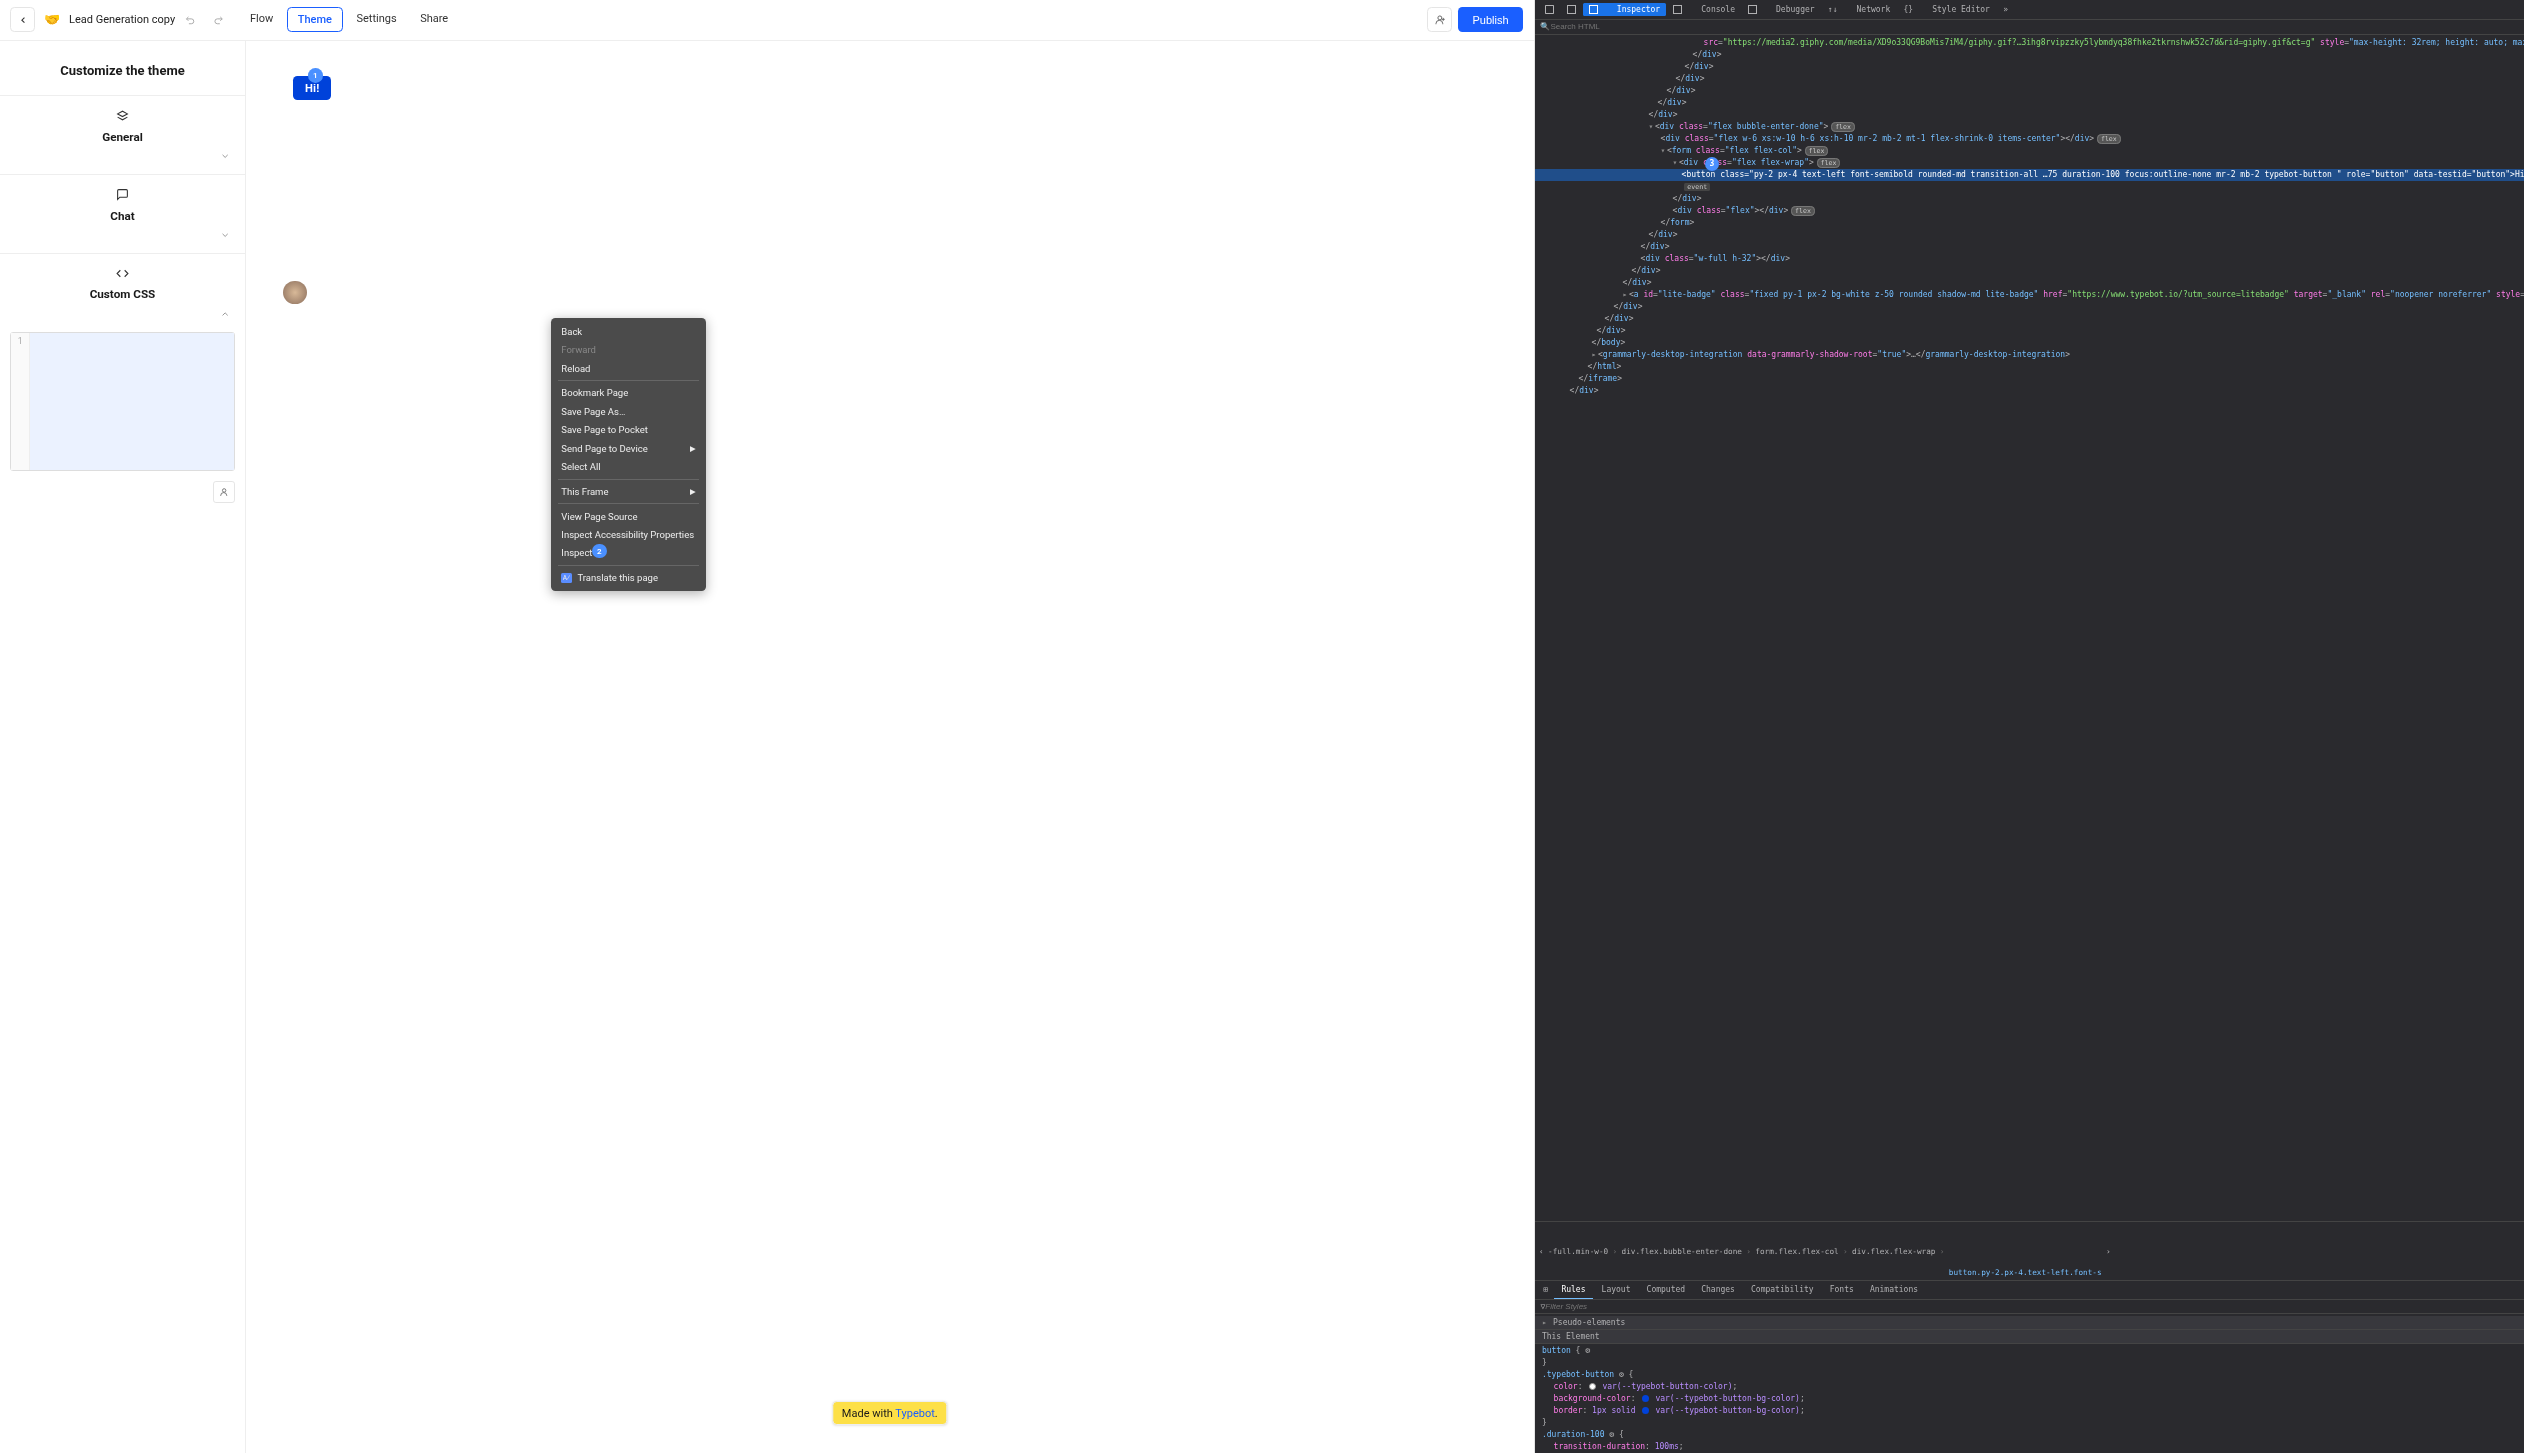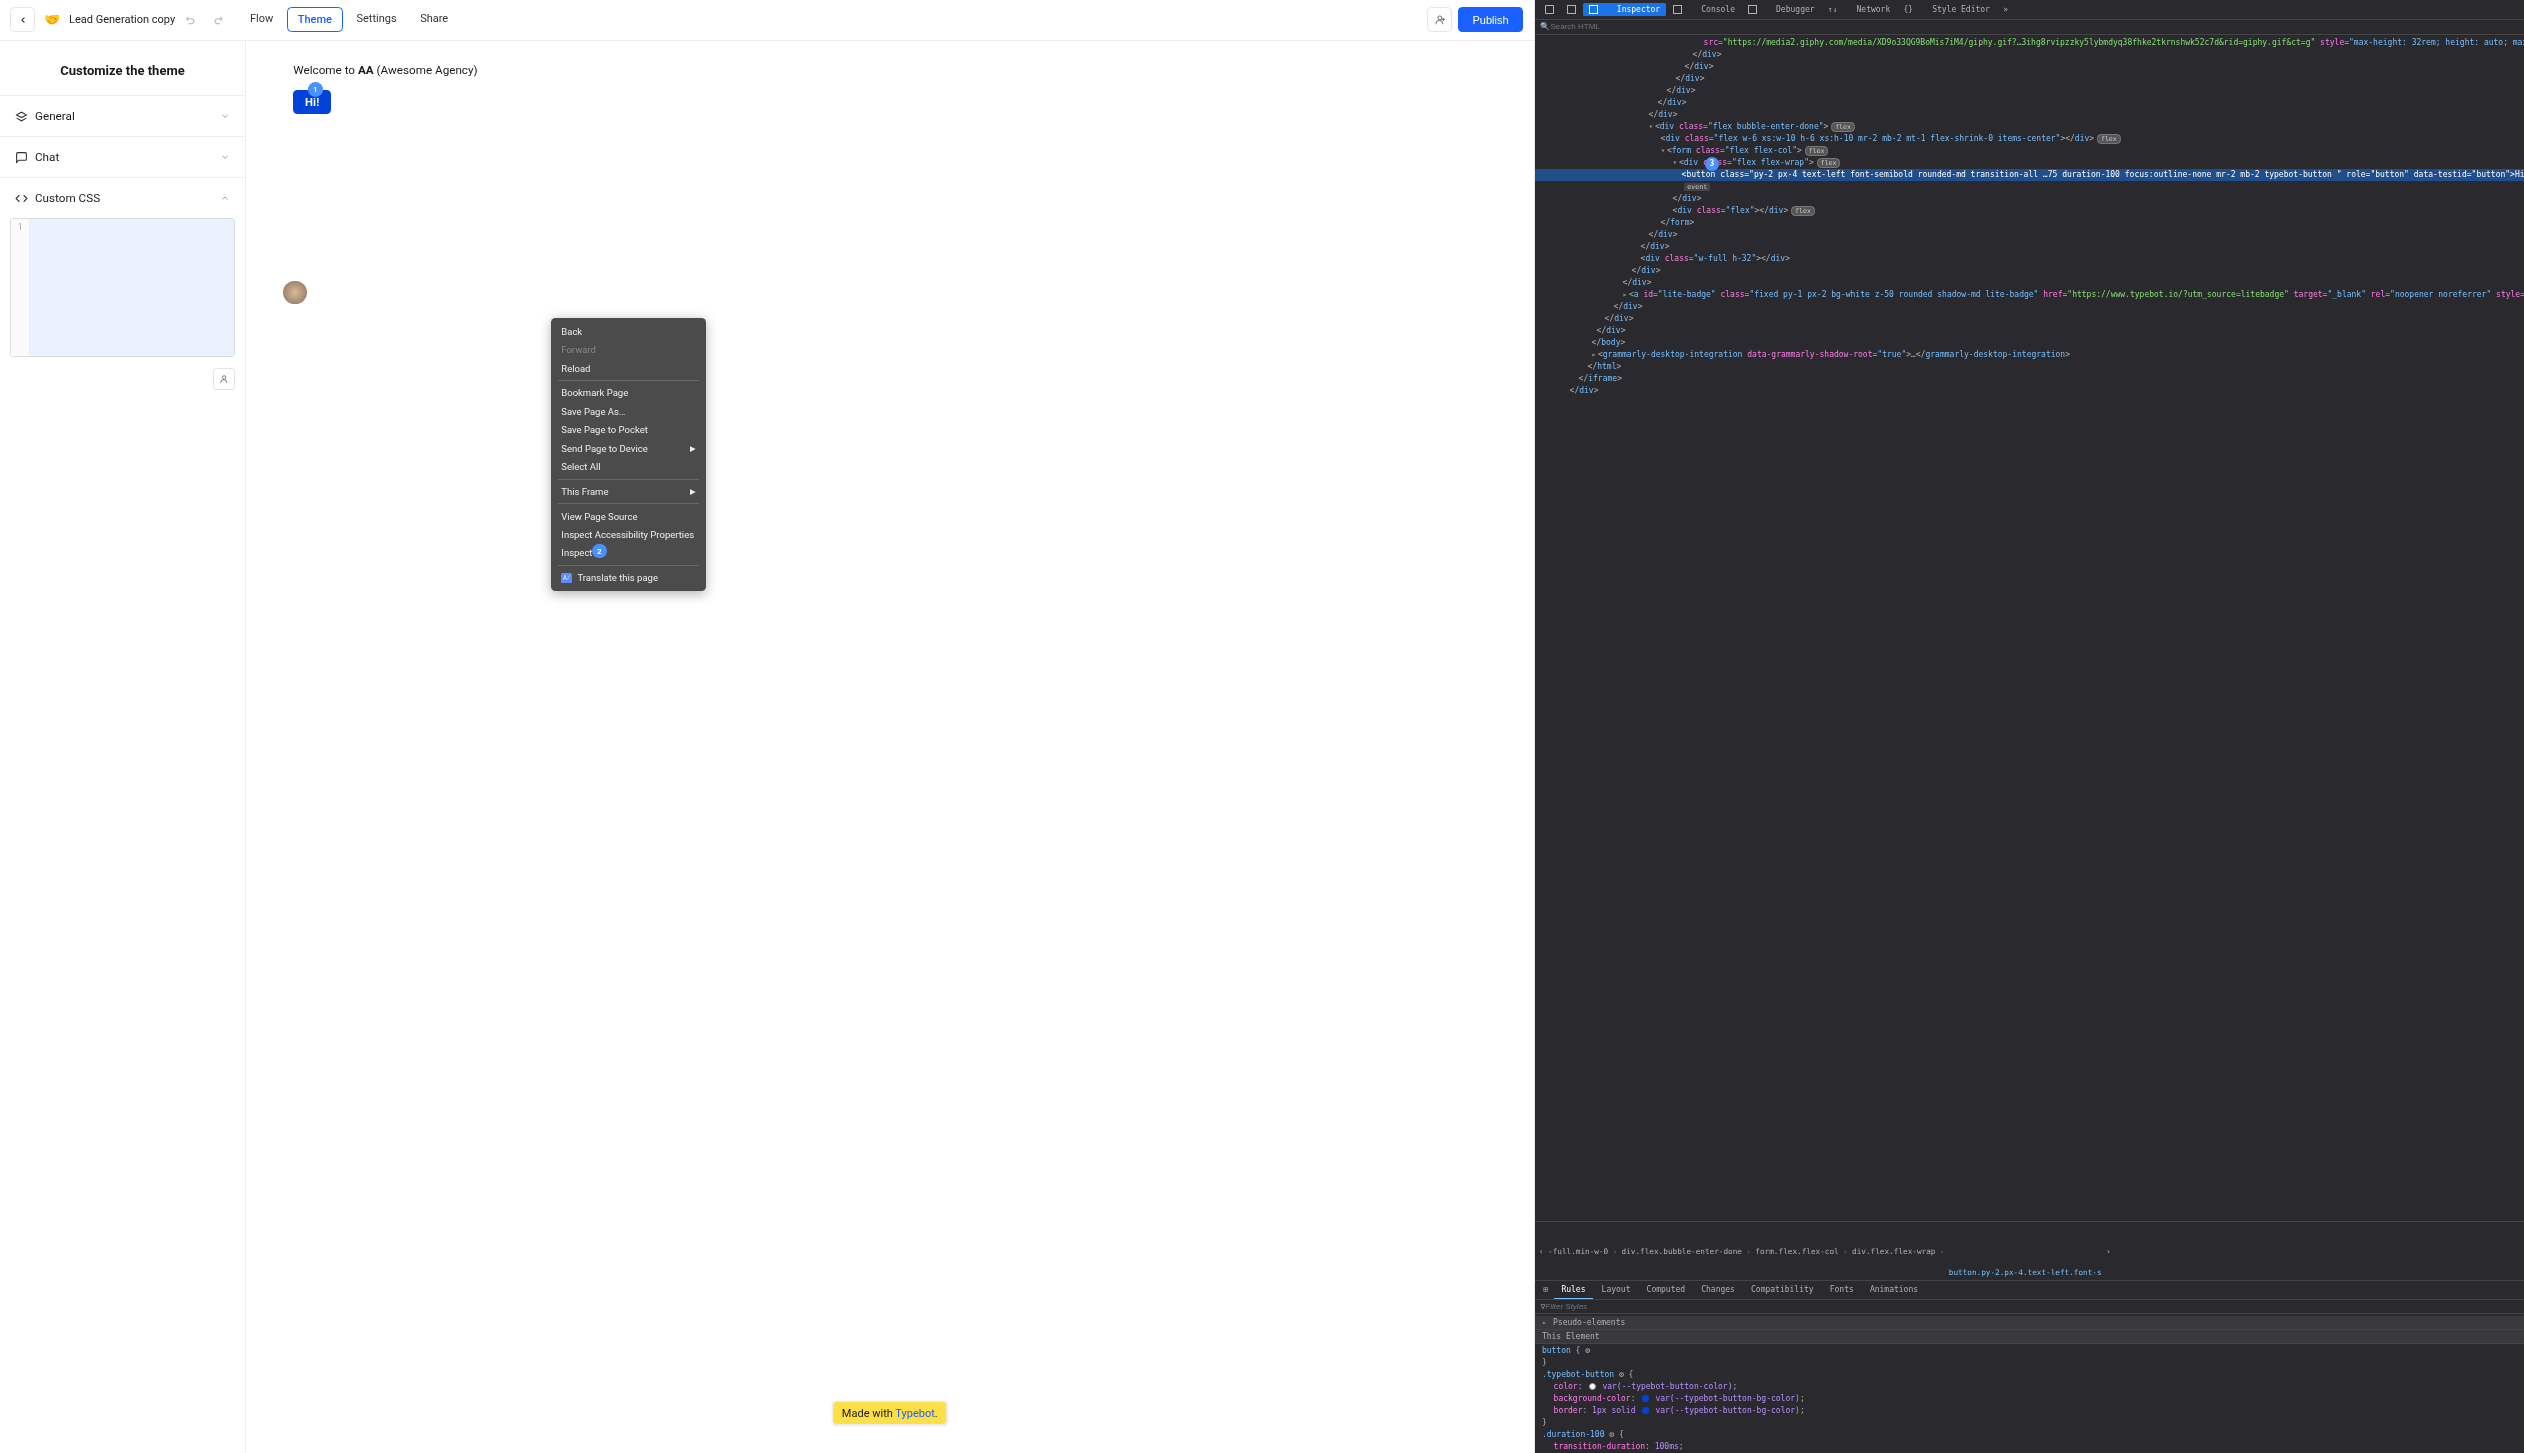--- a/index.html
+++ b/index.html
@@ -19,21 +19,21 @@
 .tab.active { border: 1.5px solid #1a5fff; color: #1a5fff; font-weight: 500; }
 .spacer { flex: 1; }
 .user-btn { width: 25px; height: 25px; border: 0.7px solid #e5e5e5; border-radius: 4.4px; display: flex; align-items: center; justify-content: center; }
 .publish { background: #1a5fff; color: #fff; border: none; border-radius: 4.4px; padding: 6.6px 14.7px; font-size: 11px; font-weight: 500; cursor: pointer; }
 
 
 .content { flex: 1; display: flex; overflow: hidden; }
 .sidebar { width: 246px; border-right: 0.7px solid #eee; overflow-y: auto; }
 .sidebar h2 { font-size: 13px; font-weight: 700; text-align: center; padding: 22px 14.7px 17.6px; }
 .panel { border-top: 0.7px solid #eee; }
-.panel-head { display: flex; align-items: center; gap: 7.3px; padding: 13px 14.7px; cursor: pointer; font-size: 11.7px; font-weight: 400; }
+.panel-head { display: flex; align-items: center; gap: 7.3px; padding: 13px 14.7px; cursor: pointer; font-size: 11.7px; font-weight: 700; flex-direction: column; }
 .panel-head .chev { margin-left: auto; color: #888; }
 .css-editor { margin: 0 10.3px 10.3px; border: 0.7px solid #ddd; border-radius: 2.9px; height: 139px; background: #fff; display: flex; }
 .gutter { width: 19px; background: #fafafa; border-right: 0.7px solid #eee; color: #aaa; font-size: 8.8px; padding-top: 2.9px; text-align: center; }
 .css-code { flex: 1; background: #ebf2ff; }
 .user-mini { display: flex; justify-content: flex-end; padding: 0 10.3px 10.3px; }
 .user-mini-btn { width: 22px; height: 22px; border: 0.7px solid #e5e5e5; border-radius: 2.9px; display: flex; align-items: center; justify-content: center; color: #666; }
 
 .preview { flex: 1; position: relative; background: #fff; padding: 22px 37px; overflow: hidden; }
 .welcome { font-size: 11.7px; margin-bottom: 8.8px; padding-left: 10.3px; }
 .welcome b { font-weight: 700; }
@@ -194,23 +194,20 @@
               <svg width="10.3" height="10.3" viewBox="0 0 24 24" fill="none" stroke="#666" stroke-width="2">
                   <circle cx="12" cy="8" r="4"></circle>
                   <path d="M4 21v-1a7 7 0 0114 0v1"></path>
                 </svg>
             </div>
           </div>
         </div>
       </div>
 
       <div class="preview">
-        <div class="welcome">
-          <span>Welcome to </span><b>AA</b><span> (Awesome Agency)</span>
-        </div>
         <div class="avatar"></div>
         <div class="hi-row">
           <button class="hi-btn">Hi!</button>
           <span class="badge-num" style="left:14.7px;top:-7.3px">1</span>
         </div>
 
         <div class="ctx">
           <div class="ctx-item">
               <span>Back</span>
             </div>

